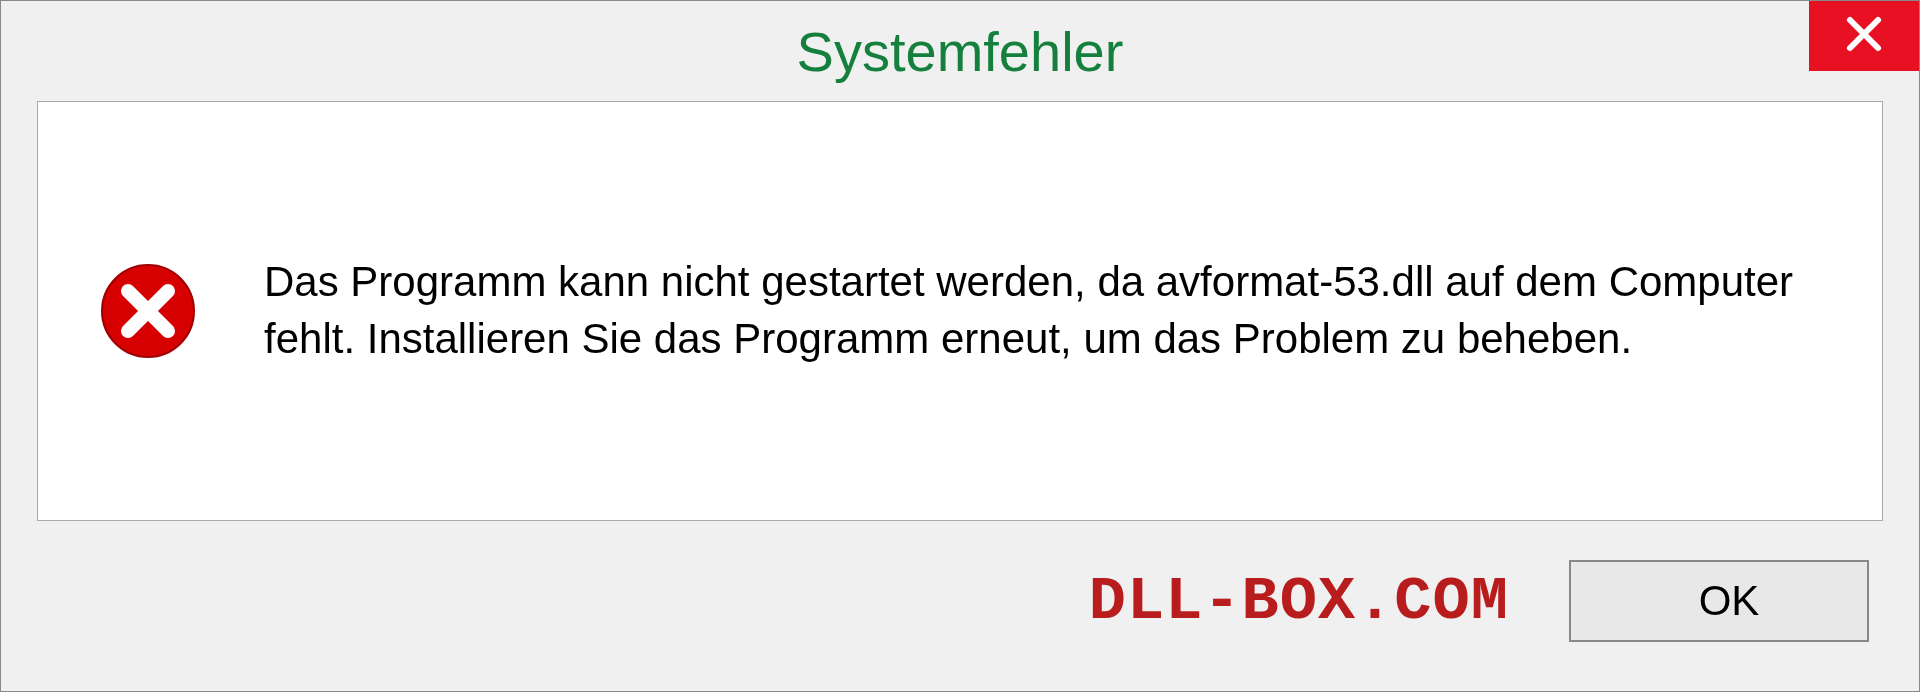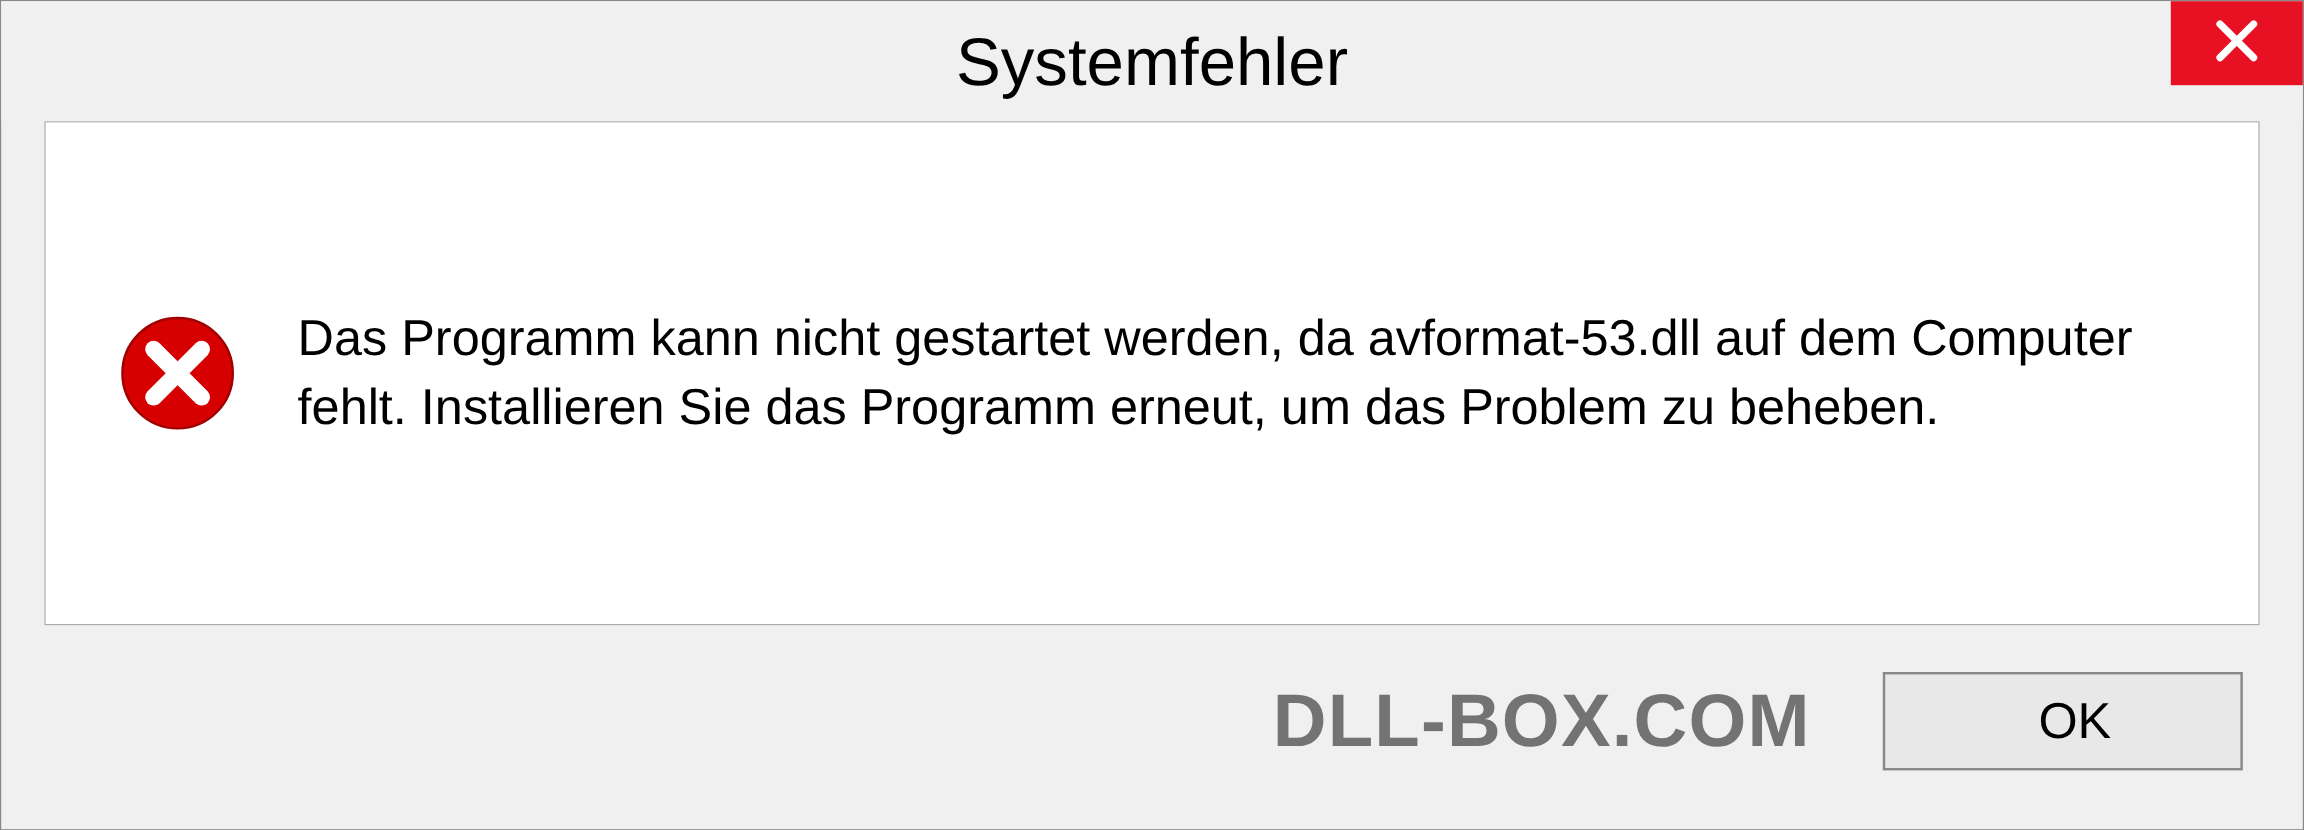--- a/index.html
+++ b/index.html
@@ -27,21 +27,21 @@
       height: 100px;
       display: flex;
       align-items: center;
       justify-content: center;
       position: relative;
       background: #f0f0f0;
     }
     .title {
       font-size: 56px;
       font-weight: 400;
-      color: #000000;
+      color: #15803d;
     }
     .close-btn {
       position: absolute;
       right: 0;
       top: 0;
       width: 110px;
       height: 70px;
       background: #e81123;
       display: flex;
       align-items: center;
@@ -53,20 +53,21 @@
       height: 40px;
     }
     .content-box {
       margin: 0 36px 20px 36px;
       background: #fff;
       border: 1px solid #aaa;
       flex: 1;
       display: flex;
       align-items: center;
       padding: 40px 60px;
+      gap: 16px;
     }
     .error-icon {
       flex-shrink: 0;
       width: 100px;
       height: 100px;
       margin-right: 50px;
     }
     .error-icon svg {
       width: 100%;
       height: 100%;
@@ -81,24 +82,24 @@
       height: 150px;
       display: flex;
       align-items: center;
       justify-content: flex-end;
       padding: 0 50px 30px 50px;
       position: relative;
     }
     .watermark {
       font-size: 62px;
       font-weight: 800;
-      color: #737373;
+      color: #b91c1c;
       letter-spacing: 1px;
       margin-right: 60px;
-      font-family: Liberation Sans, sans-serif;
+      font-family: Liberation Mono, monospace;
     }
     .ok-btn {
       width: 300px;
       height: 82px;
       background: #e8e8e8;
       border: 2px solid #888;
       font-size: 42px;
       color: #000;
       display: flex;
       align-items: center;

